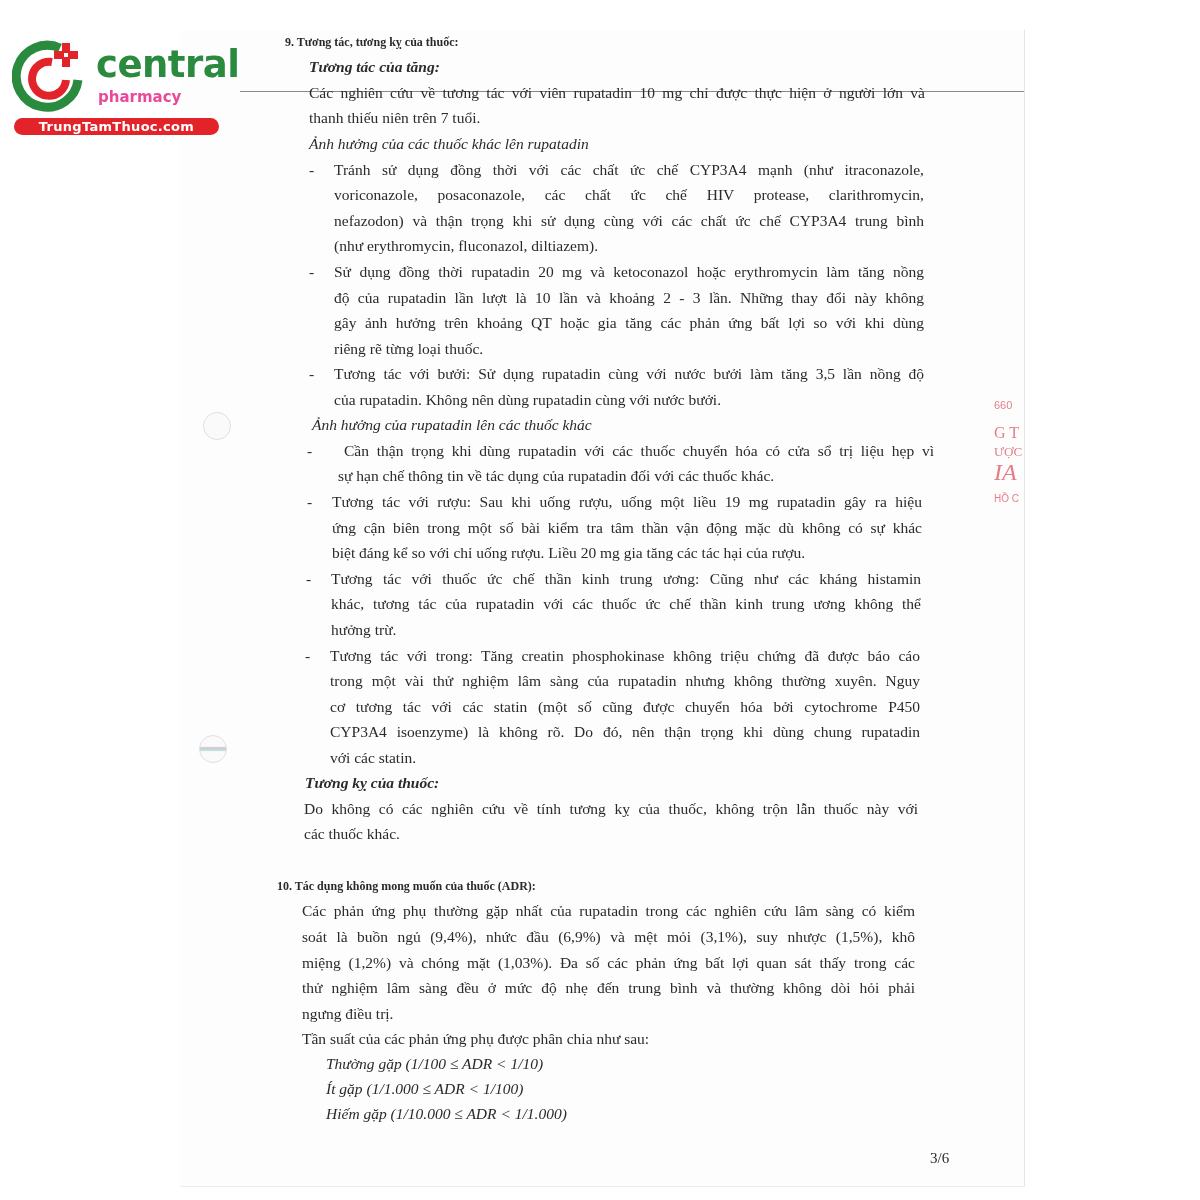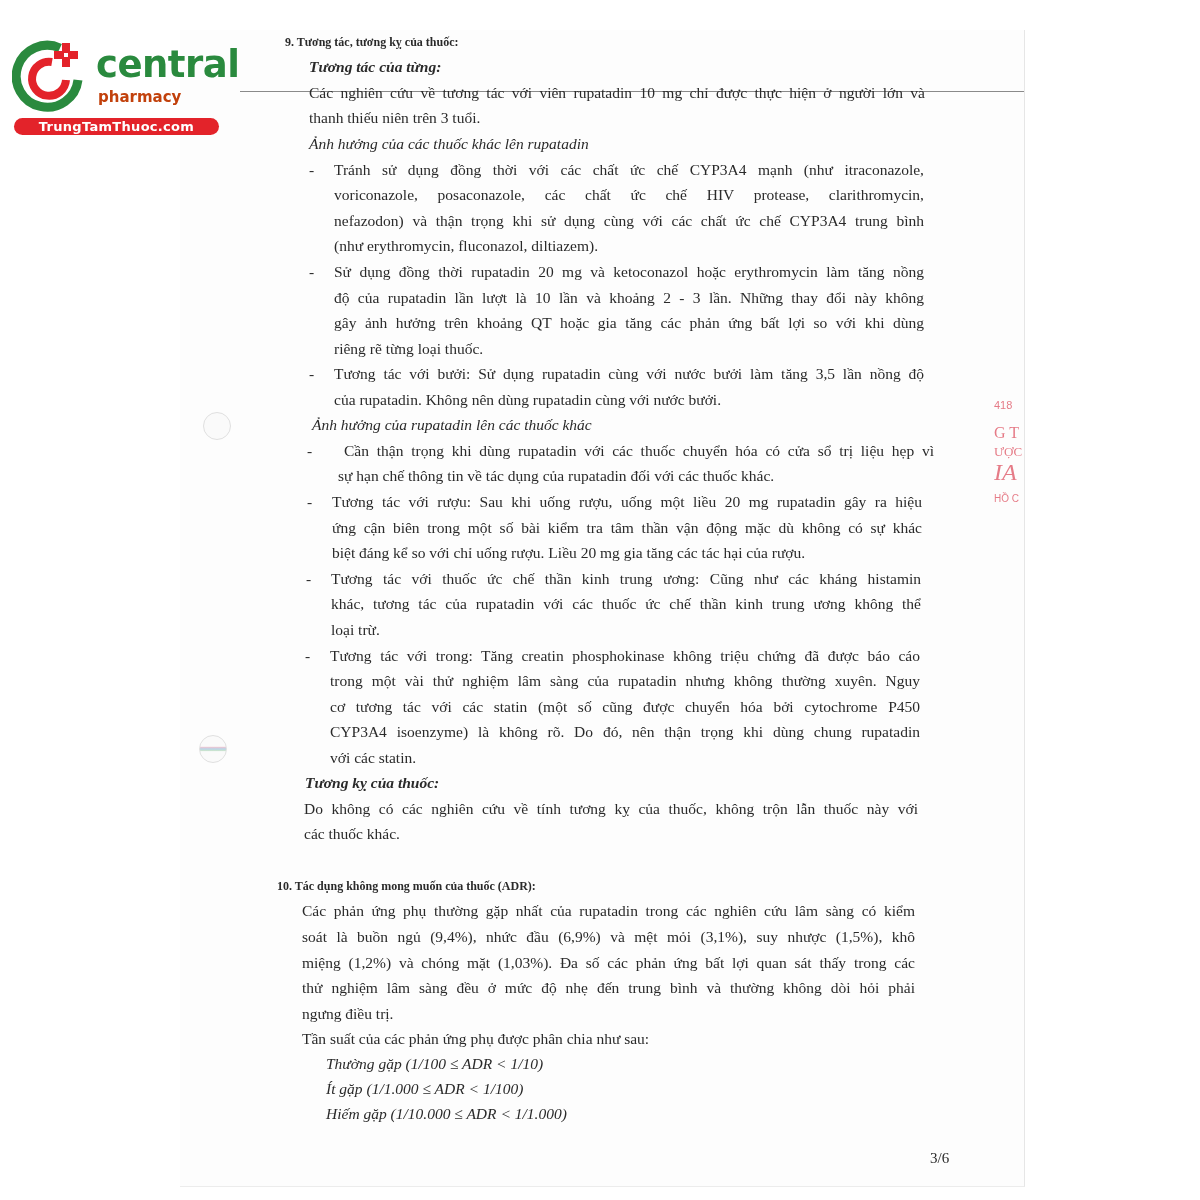--- a/index.html
+++ b/index.html
@@ -23,21 +23,21 @@
     .logo { position: absolute; left: 10px; top: 40px; width: 210px; height: 95px; }
     .logo-mark { position: absolute; left: 2px; top: 0; width: 72px; height: 72px; }
     .logo-word {
       position: absolute; left: 86px; top: 6px;
       font-family: "DejaVu Sans", "Liberation Sans", sans-serif;
       font-size: 37px; font-weight: bold; color: #2a8a3e; letter-spacing: -0.5px; line-height: 1;
     }
     .logo-sub {
       position: absolute; left: 88px; top: 50px;
       font-family: "DejaVu Sans", "Liberation Sans", sans-serif;
-      font-size: 15px; font-weight: bold; color: #c2410c; line-height: 1;
+      font-size: 15px; font-weight: bold; color: #ec4899; line-height: 1;
     }
     .logo-url {
       position: absolute; left: 4px; top: 78px; width: 205px; height: 17px;
       background: #e3232a; color: #fff; border-radius: 9px;
       font-family: "DejaVu Sans", "Liberation Sans", sans-serif;
       font-size: 13px; font-weight: bold; text-align: center; line-height: 17px; letter-spacing: 0.3px;
     }
     
     .content { position: absolute; left: 0; top: 0; width: 1200px; font-size: 15.5px; }
     .line { position: absolute; white-space: nowrap; line-height: 20px; }
@@ -59,21 +59,21 @@
 </head>
 <body>
 
 <div class="scan-page"></div>
 <div class="top-rule"></div>
 
 <div class="punch" style="left:203px;top:412px;"></div>
 <div class="punch" style="left:199px;top:735px;background:linear-gradient(#fafafa 40%,#f3c4d0 42%,#b8d4e8 50%,#c9e3cf 56%,#fafafa 60%);"></div>
 
 <div class="stamp">
-  <div style="font-size:11px;margin-top:2px;">418</div>
+  <div style="font-size:11px;margin-top:2px;">660</div>
   <div style="font-size:16px;margin-top:14px;font-family:'Liberation Serif',serif;">G T</div>
   <div style="font-size:13px;margin-top:4px;font-family:'Liberation Serif',serif;">ƯỢC</div>
   <div style="font-size:24px;margin-top:2px;font-family:'Liberation Serif',serif;font-style:italic;">IA</div>
   <div style="font-size:10px;margin-top:10px;">HỒ C</div>
 </div>
 
 <div class="logo">
   <svg class="logo-mark" viewBox="0 0 72 72">
     <path d="M48 8 A31 31 0 1 0 66 40" fill="none" stroke="#2a8a3e" stroke-width="9"></path>
     <path d="M40 22 A17 17 0 1 0 54 40" fill="none" stroke="#e3232a" stroke-width="8"></path>
@@ -82,23 +82,23 @@
     <rect x="52" y="13" width="4" height="4" fill="#fff"></rect>
   </svg>
   <div class="logo-word">central</div>
   <div class="logo-sub">pharmacy</div>
   <div class="logo-url">TrungTamThuoc.com</div>
 </div>
 
 <div class="content">
 
   <div class="line h" style="left:285px;top:32px;">9.  Tương tác, tương kỵ của thuốc:</div>
-  <div class="line sub" style="left:309px;top:57px;">Tương tác của từng:</div>
+  <div class="line sub" style="left:309px;top:57px;">Tương tác của tăng:</div>
   <div class="line just" style="left:309px;top:83px;width:616px;">Các nghiên cứu về tương tác với viên rupatadin 10 mg chỉ được thực hiện ở người lớn và</div>
-  <div class="line" style="left:309px;top:108px;">thanh thiếu niên trên 3 tuổi.</div>
+  <div class="line" style="left:309px;top:108px;">thanh thiếu niên trên 7 tuổi.</div>
   <div class="line it" style="left:309px;top:134px;">Ảnh hưởng của các thuốc khác lên rupatadin</div>
 
   <div>
     <span class="line" style="left:309px;top:160px;">-</span>
     <div class="line just" style="left:334px;top:160px;width:590px;">Tránh sử dụng đồng thời với các chất ức chế CYP3A4 mạnh (như itraconazole,</div>
     <div class="line just" style="left:334px;top:185px;width:590px;">voriconazole, posaconazole, các chất ức chế HIV protease, clarithromycin,</div>
     <div class="line just" style="left:334px;top:211px;width:590px;">nefazodon) và thận trọng khi sử dụng cùng với các chất ức chế CYP3A4 trung bình</div>
     <div class="line" style="left:334px;top:236px;">(như erythromycin, fluconazol, diltiazem).</div>
   </div>
   <div>
@@ -116,29 +116,29 @@
 
   <div class="line it" style="left:312px;top:415px;">Ảnh hưởng của rupatadin lên các thuốc khác</div>
 
   <div>
     <span class="line" style="left:307px;top:441px;">-</span>
     <div class="line just" style="left:344px;top:441px;width:590px;">Cần thận trọng khi dùng rupatadin với các thuốc chuyển hóa có cửa sổ trị liệu hẹp vì</div>
     <div class="line" style="left:332px;top:466px;margin-left:6px;">sự hạn chế thông tin về tác dụng của rupatadin đối với các thuốc khác.</div>
   </div>
   <div>
     <span class="line" style="left:307px;top:492px;">-</span>
-    <div class="line just" style="left:332px;top:492px;width:590px;">Tương tác với rượu: Sau khi uống rượu, uống một liều 20 mg rupatadin gây ra hiệu</div>
+    <div class="line just" style="left:332px;top:492px;width:590px;">Tương tác với rượu: Sau khi uống rượu, uống một liều 19 mg rupatadin gây ra hiệu</div>
     <div class="line just" style="left:332px;top:518px;width:590px;">ứng cận biên trong một số bài kiểm tra tâm thần vận động mặc dù không có sự khác</div>
     <div class="line" style="left:332px;top:543px;">biệt đáng kể so với chỉ uống rượu. Liều 20 mg gia tăng các tác hại của rượu.</div>
   </div>
   <div>
     <span class="line" style="left:306px;top:569px;">-</span>
     <div class="line just" style="left:331px;top:569px;width:590px;">Tương tác với thuốc ức chế thần kinh trung ương: Cũng như các kháng histamin</div>
     <div class="line just" style="left:331px;top:594px;width:590px;">khác, tương tác của rupatadin với các thuốc ức chế thần kinh trung ương không thể</div>
-    <div class="line" style="left:331px;top:620px;">loại trừ.</div>
+    <div class="line" style="left:331px;top:620px;">hưởng trừ.</div>
   </div>
   <div>
     <span class="line" style="left:305px;top:646px;">-</span>
     <div class="line just" style="left:330px;top:646px;width:590px;">Tương tác với trong: Tăng creatin phosphokinase không triệu chứng đã được báo cáo</div>
     <div class="line just" style="left:330px;top:671px;width:590px;">trong một vài thử nghiệm lâm sàng của rupatadin nhưng không thường xuyên. Nguy</div>
     <div class="line just" style="left:330px;top:697px;width:590px;">cơ tương tác với các statin (một số cũng được chuyển hóa bởi cytochrome P450</div>
     <div class="line just" style="left:330px;top:722px;width:590px;">CYP3A4 isoenzyme) là không rõ. Do đó, nên thận trọng khi dùng chung rupatadin</div>
     <div class="line" style="left:330px;top:748px;">với các statin.</div>
   </div>
 

